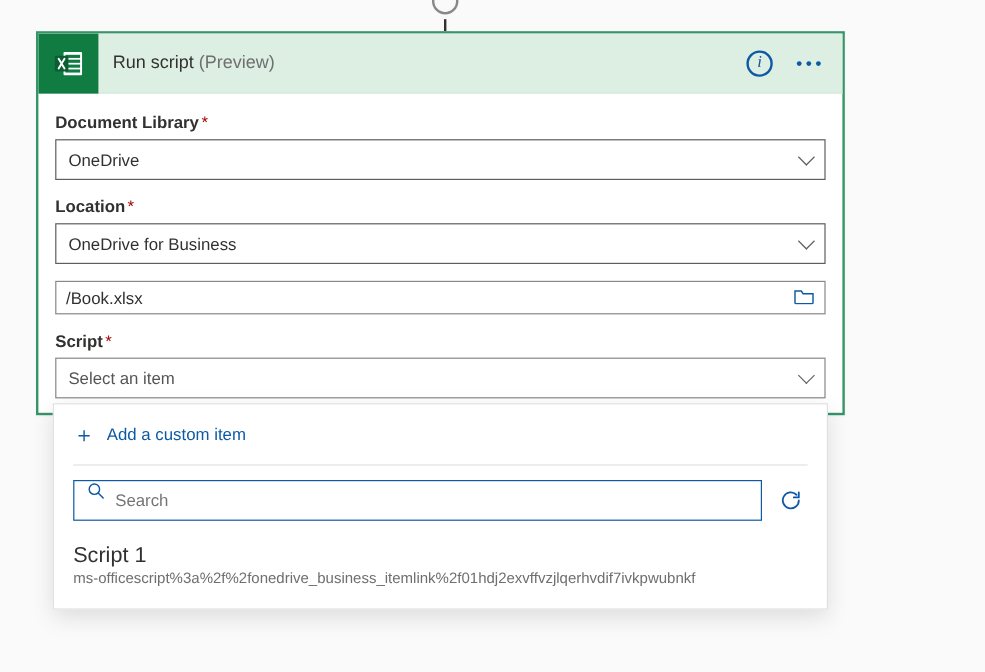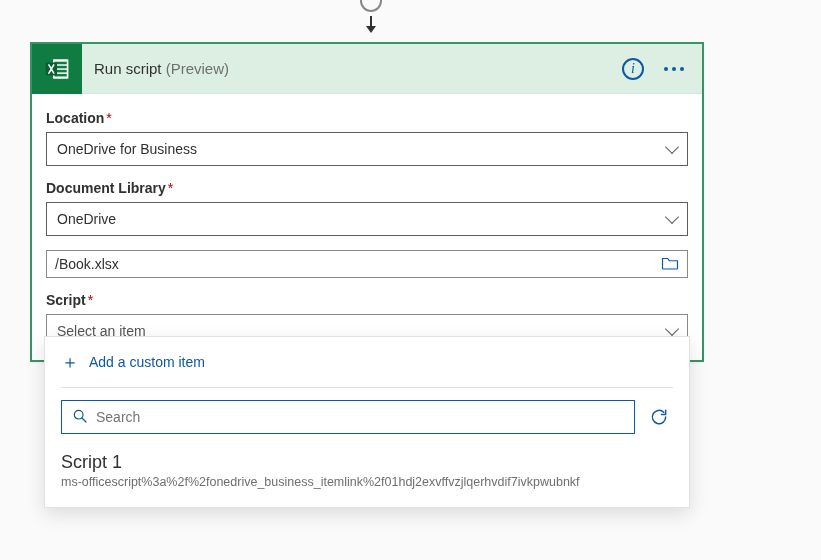--- a/index.html
+++ b/index.html
@@ -43,21 +43,20 @@
   }
 
   .card {
     position: absolute;
     top: 26px;
     left: 30px;
     width: 674px;
     border: 2px solid #359468;
     background: #fff;
     box-shadow: 0 1px 2px rgba(0,0,0,.05);
-    margin-top: 16px;
   }
 
   .card-header {
     display: flex;
     align-items: center;
     background: #ddefe3;
     height: 50px;
     border-bottom: 1px solid #cfeadb;
   }
   .excel-icon {
@@ -174,21 +173,21 @@
     margin: 4px 16px 12px 16px;
   }
   .dd-search-row {
     display:flex; align-items:center; gap:10px;
     padding: 0 16px;
   }
   .dd-search {
     flex:1;
     height:34px;
     border:1px solid #0c59a4;
-    display:flex; align-items:center; gap:8px;
+    display:flex; gap:8px;
     padding:0 10px;
   }
   .dd-search input {
     border:none; outline:none; font-size:14px; flex:1;
     background:transparent;
     color:#323130;
   }
   .dd-refresh {
     width:28px; height:28px;
     display:flex; align-items:center; justify-content:center;
@@ -249,34 +248,34 @@
             <span></span>
             <span></span>
         </div>
       </div>
     </div>
 
     <div class="card-body">
 
       <div class="field-row">
         <label class="label">
+          <span>Document Library</span><span class="req">*</span>
+        </label>
+        <div class="select">
+          <span>OneDrive</span>
+          <span class="chev"></span>
+        </div>
+      </div>
+
+      <div class="field-row">
+        <label class="label">
           <span>Location</span><span class="req">*</span>
         </label>
         <div class="select">
           <span>OneDrive for Business</span>
-          <span class="chev"></span>
-        </div>
-      </div>
-
-      <div class="field-row">
-        <label class="label">
-          <span>Document Library</span><span class="req">*</span>
-        </label>
-        <div class="select">
-          <span>OneDrive</span>
           <span class="chev"></span>
         </div>
       </div>
 
       <div class="field-row file-row">
         <div class="file-input">
           <span>/Book.xlsx</span>
           <span class="folder-icon-wrap">
             <svg width="18" height="14" viewBox="0 0 24 18">
               <path d="M2 3 h7 l2 3 h11 v10 a1 1 0 0 1 -1 1 H3 a1 1 0 0 1 -1 -1 Z" fill="none" stroke="#0c59a4" stroke-width="1.6"></path>

